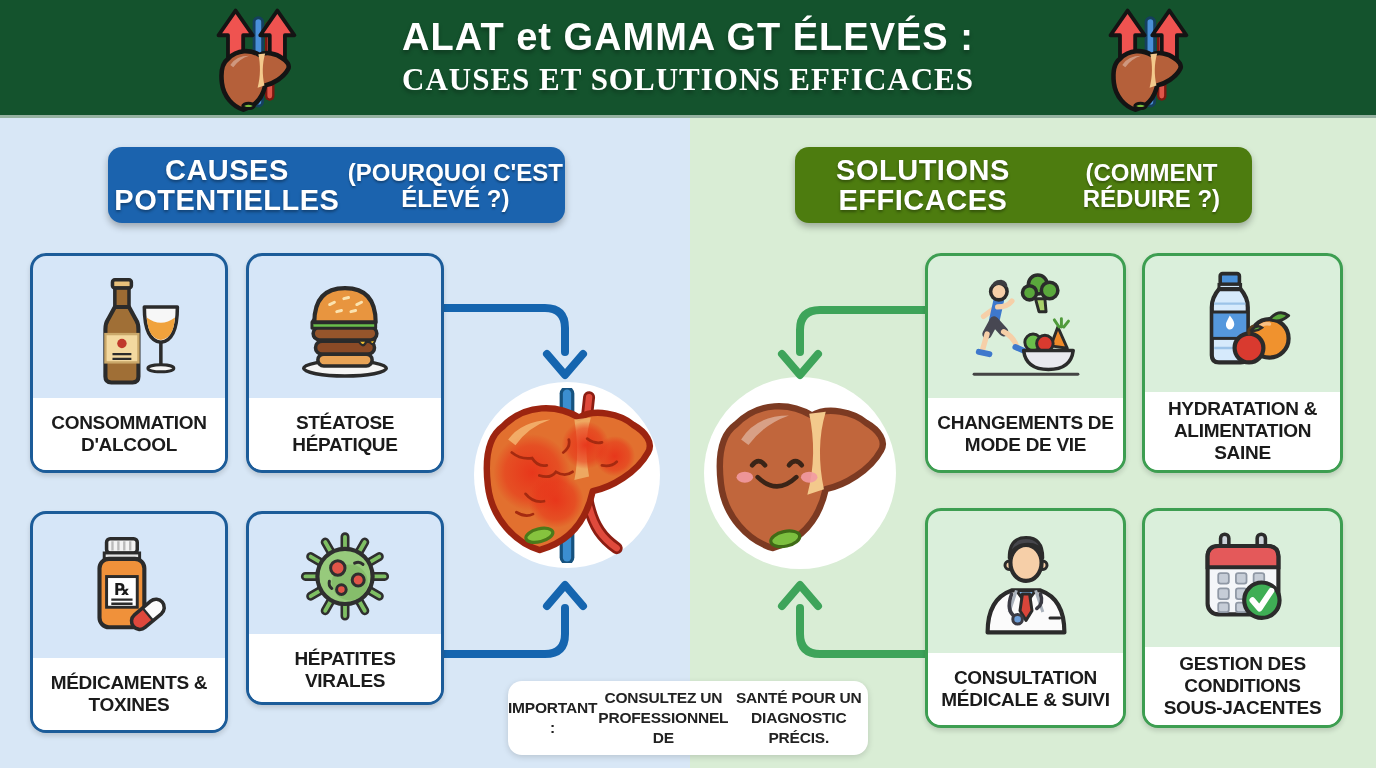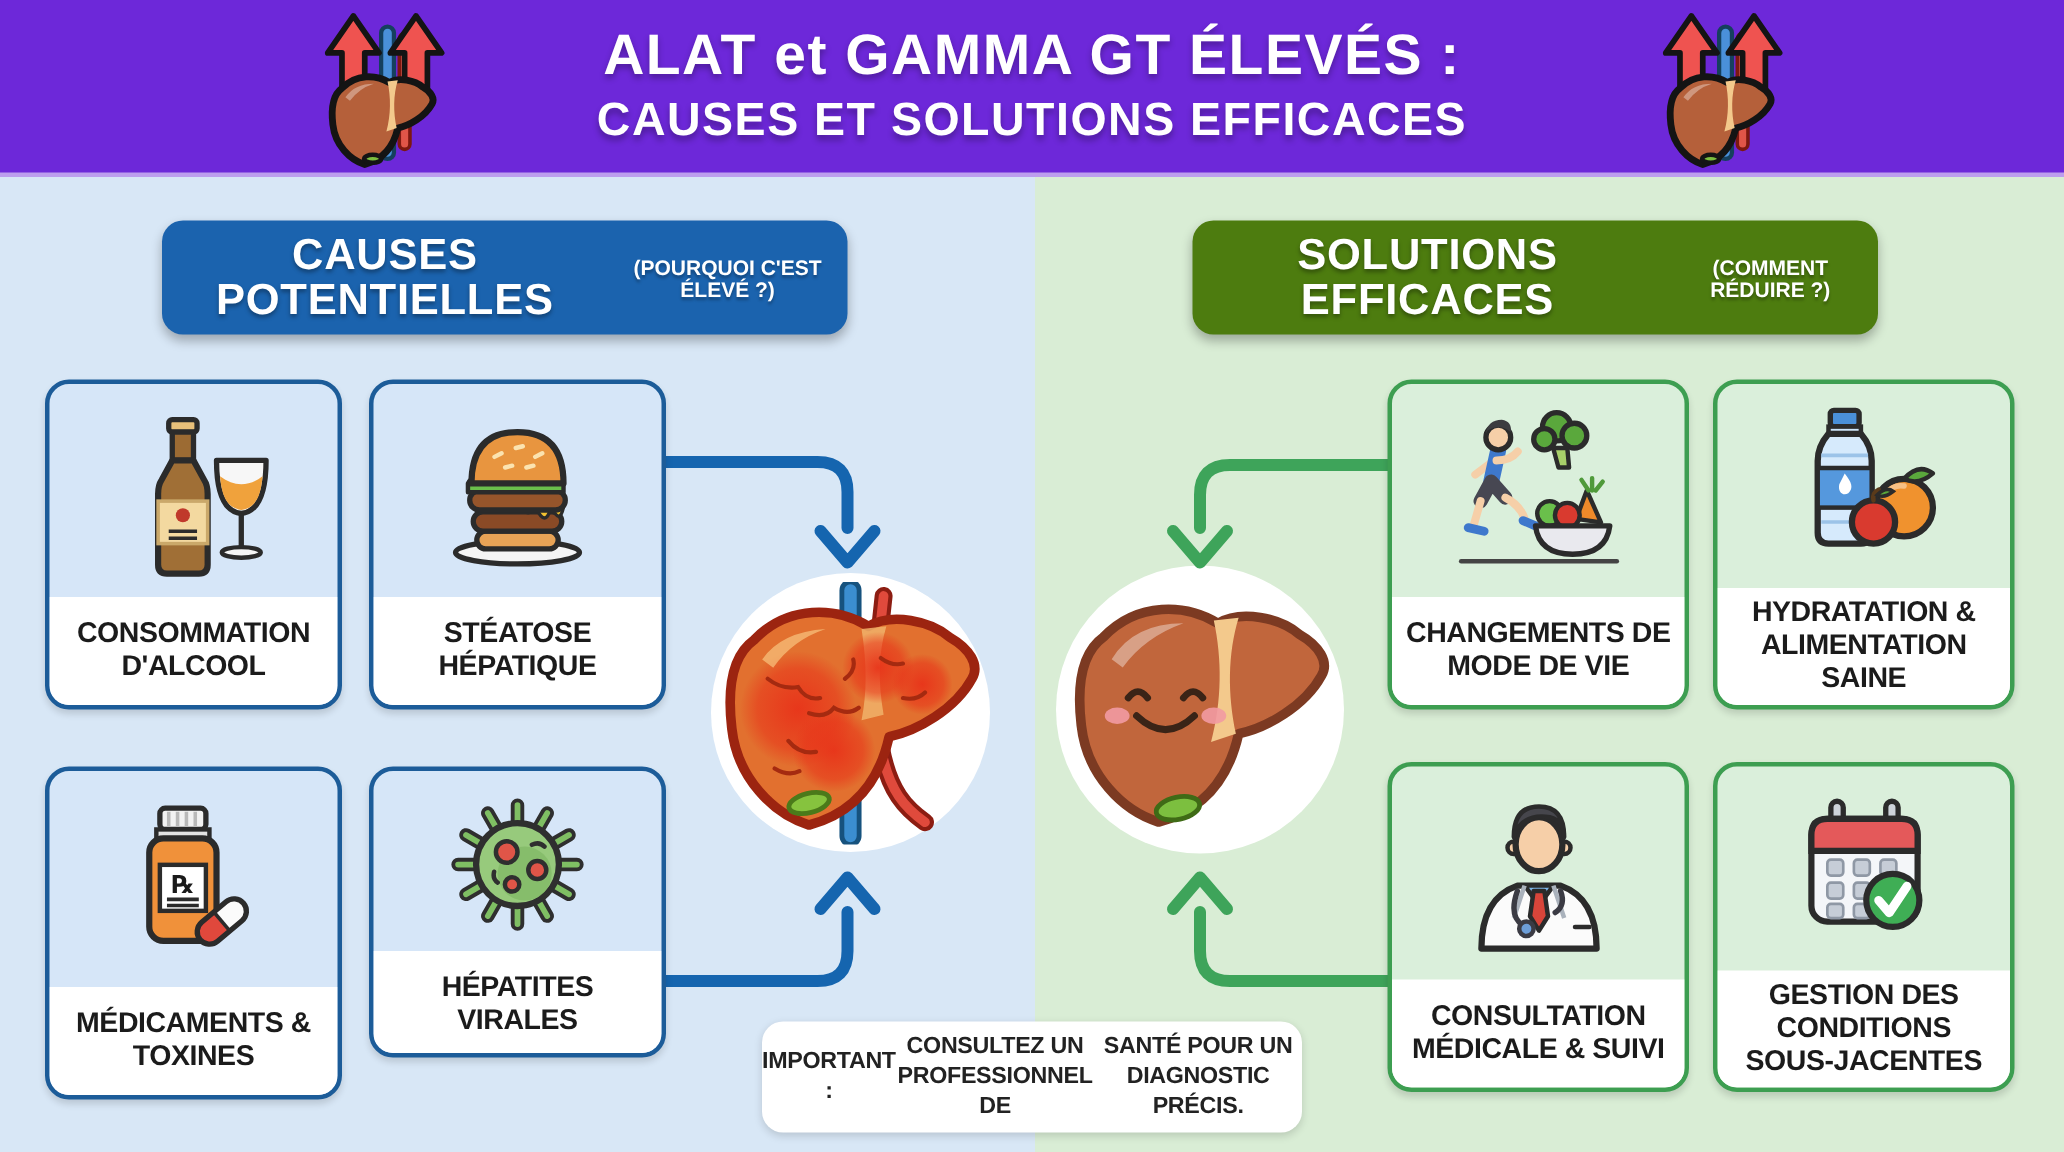--- a/index.html
+++ b/index.html
@@ -4,40 +4,40 @@
 <style>
   html,body{margin:0;padding:0;background:#333;}
   .frame{
     position:relative;width:1376px;height:768px;overflow:hidden;
     background:#d8e7f6;
     font-family:"Liberation Sans","DejaVu Sans",sans-serif;
   }
   .half-right{position:absolute;left:690px;top:118px;width:686px;height:650px;background:#d9edd5;}
   
   .banner{
-    position:absolute;left:0;top:0;width:1376px;height:118px;background:#6d28d9;
+    position:absolute;left:0;top:0;width:1376px;height:118px;background:#14532d;
     border-bottom:3px solid rgba(255,255,255,.55);box-sizing:border-box;
     display:flex;align-items:center;justify-content:center;z-index:5;
   }
   .banner-titles{text-align:center;color:#fff;font-weight:bold;text-shadow:0 3px 4px rgba(0,0,0,.3);}
   .title-line1{font-size:38px;letter-spacing:1px;line-height:1.1;}
-  .title-line2{font-size:31px;letter-spacing:1px;line-height:1.15;margin-top:3px;}
+  .title-line2{font-size:31px;letter-spacing:1px;line-height:1.15;margin-top:3px;font-family:Liberation Serif, serif;}
   .banner-liver{position:absolute;top:3px;}
   .banner-liver.left{left:200px;}
   .banner-liver.right{left:1092px;}
   
   .section-header{
     position:absolute;top:147px;width:457px;height:76px;border-radius:14px;color:#fff;
     display:flex;flex-direction:row;align-items:center;justify-content:center;
     box-shadow:0 4px 7px rgba(0,0,0,.28);z-index:4;text-align:center;
   }
   .causes-header{left:108px;background:#1b63ae;}
   .solutions-header{left:795px;background:#4d7c0f;}
   .section-heading{font-size:29px;font-weight:bold;letter-spacing:.5px;text-shadow:0 2px 3px rgba(0,0,0,.35);line-height:1.05;}
-  .section-subheading{font-size:14px;font-weight:bold;text-shadow:0 2px 2px rgba(0,0,0,.3);line-height:1.1;margin-top:2px;}
+  .section-subheading{font-size:24px;font-weight:bold;text-shadow:0 2px 2px rgba(0,0,0,.3);line-height:1.1;margin-top:2px;}
   
   .card{
     position:absolute;width:198px;height:220px;border-radius:16px;border:3px solid;
     overflow:hidden;display:flex;flex-direction:column;box-sizing:border-box;
     box-shadow:0 3px 5px rgba(0,0,0,.14);z-index:3;
   }
   .card.blue{border-color:#1c5c99;background:#d6e6f8;}
   .card.green{border-color:#3d9e51;background:#daefdb;}
   .card-icon{flex:1;display:flex;align-items:center;justify-content:center;}
   .card-label{

